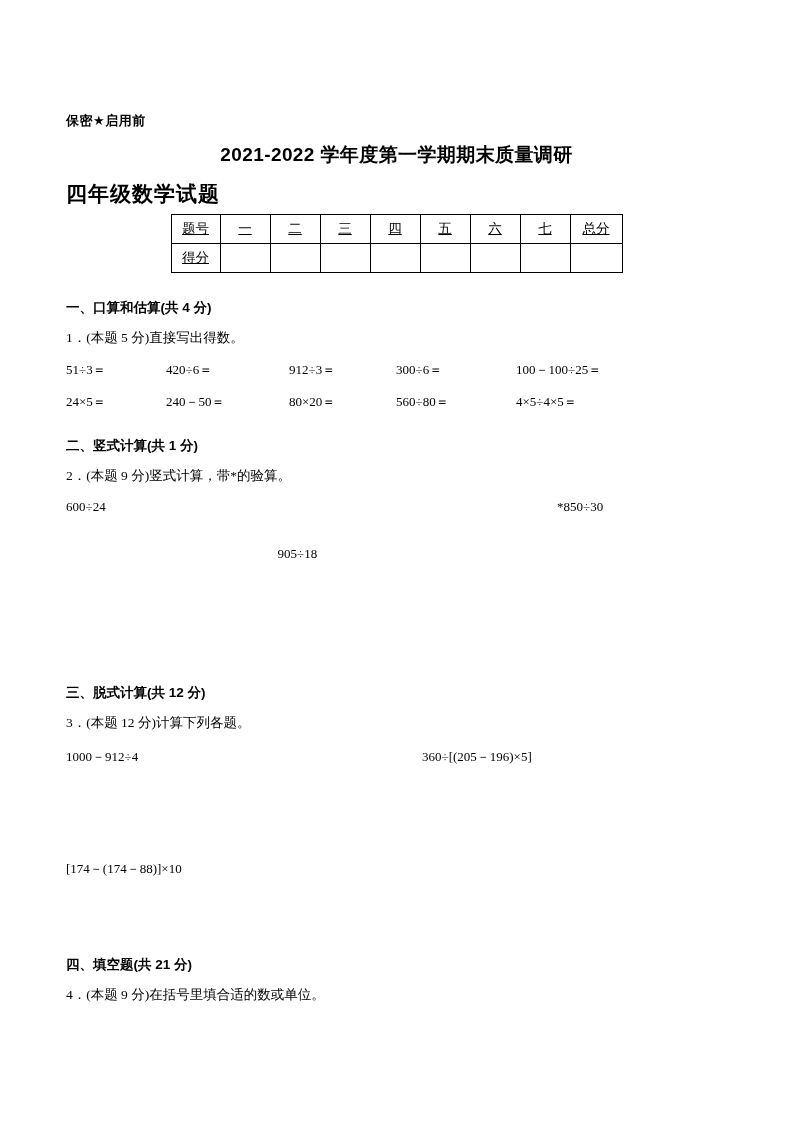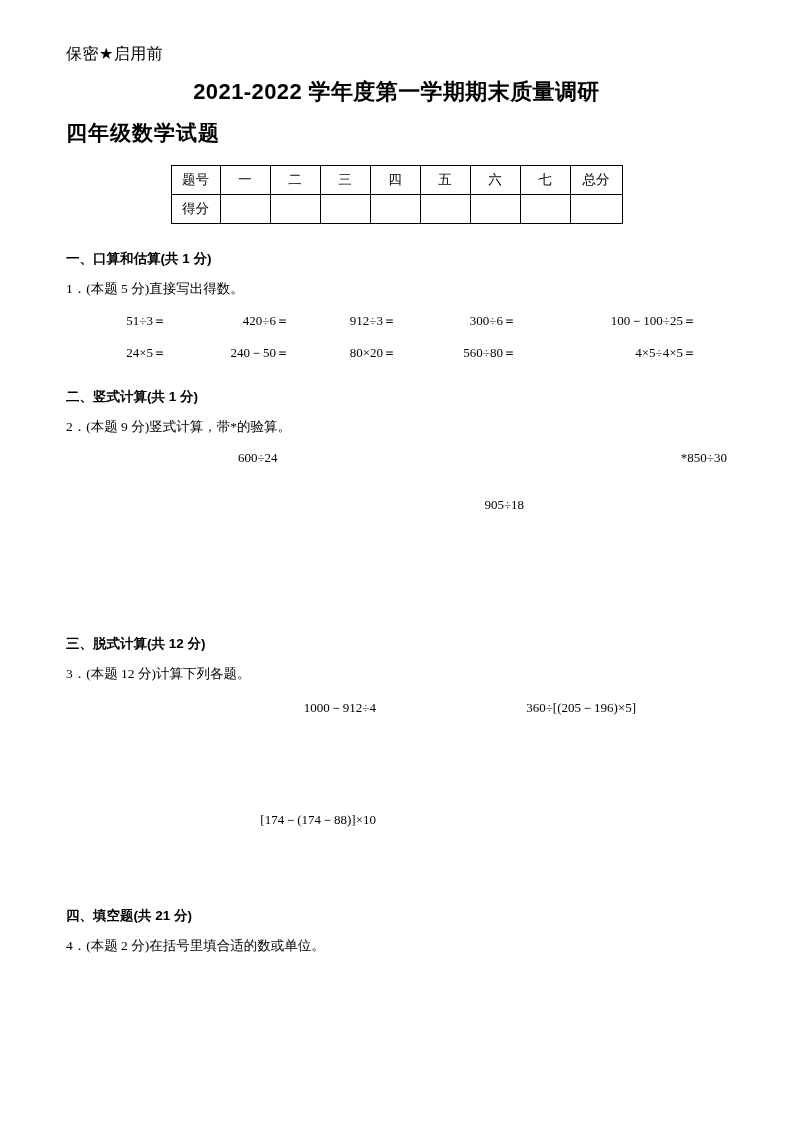--- a/index.html
+++ b/index.html
@@ -15,46 +15,47 @@
     overflow: hidden;
   }
   .page {
     position: relative;
     width: 793px;
     height: 1122px;
     box-sizing: border-box;
     padding: 0 66px;
   }
   .secret-line {
-    margin-top: 44px;
-    font-family: "Liberation Sans", "DejaVu Sans", sans-serif;
-    font-weight: normal;
-    font-size: 16px;
+    margin-top: 112px;
+    font-family: "Liberation Sans", "DejaVu Sans", sans-serif;
+    font-weight: bold;
+    font-size: 13px;
     letter-spacing: 0.5px;
   }
   .doc-title {
     text-align: center;
     font-family: "Liberation Sans", "DejaVu Sans", sans-serif;
     font-weight: bold;
-    font-size: 22px;
+    font-size: 19px;
     margin-top: 12px;
     letter-spacing: 0.4px;
   }
   .doc-subtitle {
     text-align: left;
     font-family: "Liberation Sans", "DejaVu Sans", sans-serif;
     font-weight: bold;
     font-size: 21px;
     margin-top: 12px;
     letter-spacing: 1px;
   }
   .score-table-wrap {
     display: flex;
     justify-content: center;
-    margin-top: 18px;
+    margin-top: 6px;
+    text-decoration: underline;
   }
   table.score-table {
     border-collapse: collapse;
     font-size: 13.5px;
   }
   table.score-table td {
     border: 1px solid #000000;
     width: 47px;
     height: 26px;
     text-align: center;
@@ -75,36 +76,35 @@
   }
   .q-line {
     font-size: 13.5px;
     margin-top: 12px;
     font-family: "Liberation Serif", "DejaVu Serif", serif;
   }
   .expr-row {
     font-size: 13px;
     margin-top: 14px;
     display: flex;
-    text-align: right;
   }
   .expr-row .item {
     display: inline-block;
   }
   .oral-row .item:nth-child(1) { width: 100px; }
   .oral-row .item:nth-child(2) { width: 123px; }
   .oral-row .item:nth-child(3) { width: 107px; }
   .oral-row .item:nth-child(4) { width: 120px; }
   .oral-row .item:nth-child(5) { width: 180px; }
 
   .vertical-row .item:nth-child(1) { width: 224px; }
   .vertical-row .item:nth-child(2) { width: 261px; margin-top: 47px; }
   .vertical-row .item:nth-child(3) { width: 180px; margin-left: 33px; }
 
-  .tuoshi-row { margin-top: 16px; }
+  .tuoshi-row { margin-top: 16px; gap: 46px; }
   .tuoshi-row .item:nth-child(1) { width: 310px; }
   .tuoshi-row .item:nth-child(2) { width: 260px; }
 
   .spacer-sm { height: 96px; }
   .spacer-md { height: 78px; }
   .spacer-lg { height: 52px; }
 
   .fill-line {
     font-size: 13.5px;
     margin-top: 16px;
@@ -151,21 +151,21 @@
         <td></td>
         <td></td>
         <td></td>
         <td></td>
         <td class="total-cell"></td>
       </tr>
     </tbody>
       </table>
   </div>
 
-  <div class="section-head">一、口算和估算(共 1 分)</div>
+  <div class="section-head">一、口算和估算(共 4 分)</div>
   <div class="q-line">1．(本题 5 分)直接写出得数。</div>
   <div class="expr-row oral-row">
     <span class="item">51÷3＝</span>
     <span class="item">420÷6＝</span>
     <span class="item">912÷3＝</span>
     <span class="item">300÷6＝</span>
     <span class="item">100－100÷25＝</span>
   </div>
   <div class="expr-row oral-row">
     <span class="item">24×5＝</span>
@@ -190,15 +190,15 @@
     <span class="item">1000－912÷4</span>
     <span class="item">360÷[(205－196)×5]</span>
   </div>
   <div class="spacer-md"></div>
   <div class="expr-row tuoshi-row">
     <span class="item">[174－(174－88)]×10</span>
   </div>
   <div class="spacer-lg"></div>
 
   <div class="section-head">四、填空题(共 21 分)</div>
-  <div class="q-line">4．(本题 2 分)在括号里填合适的数或单位。</div>
+  <div class="q-line">4．(本题 9 分)在括号里填合适的数或单位。</div>
 
 </div>
 
 </body></html>

